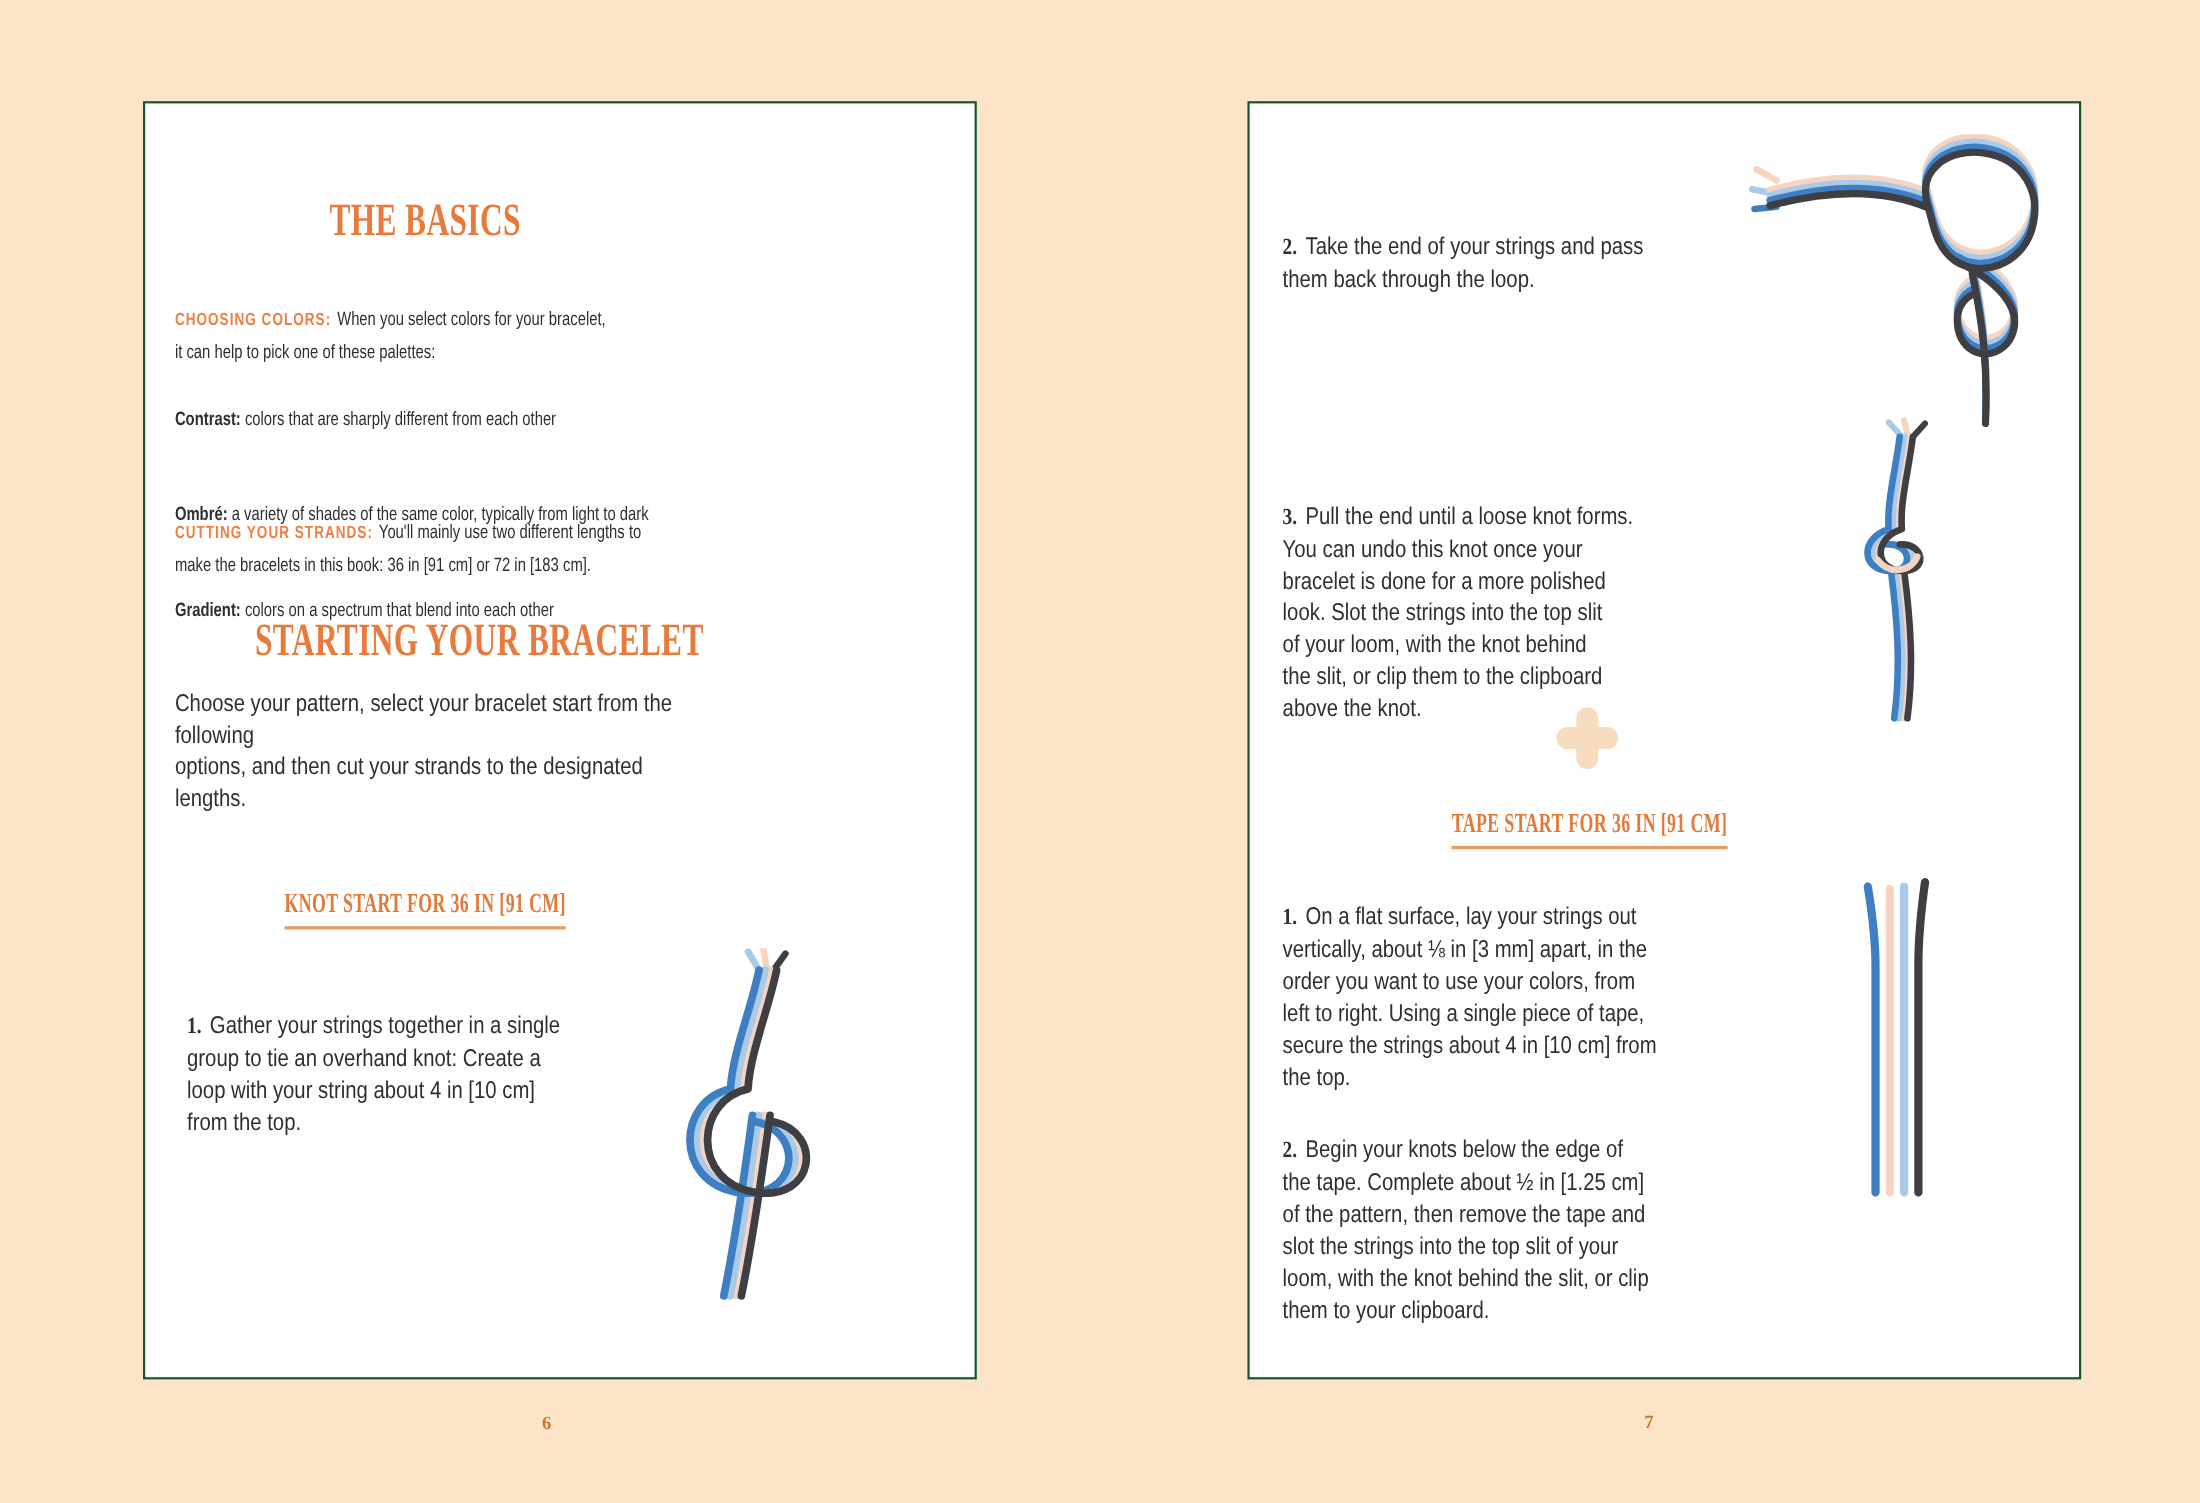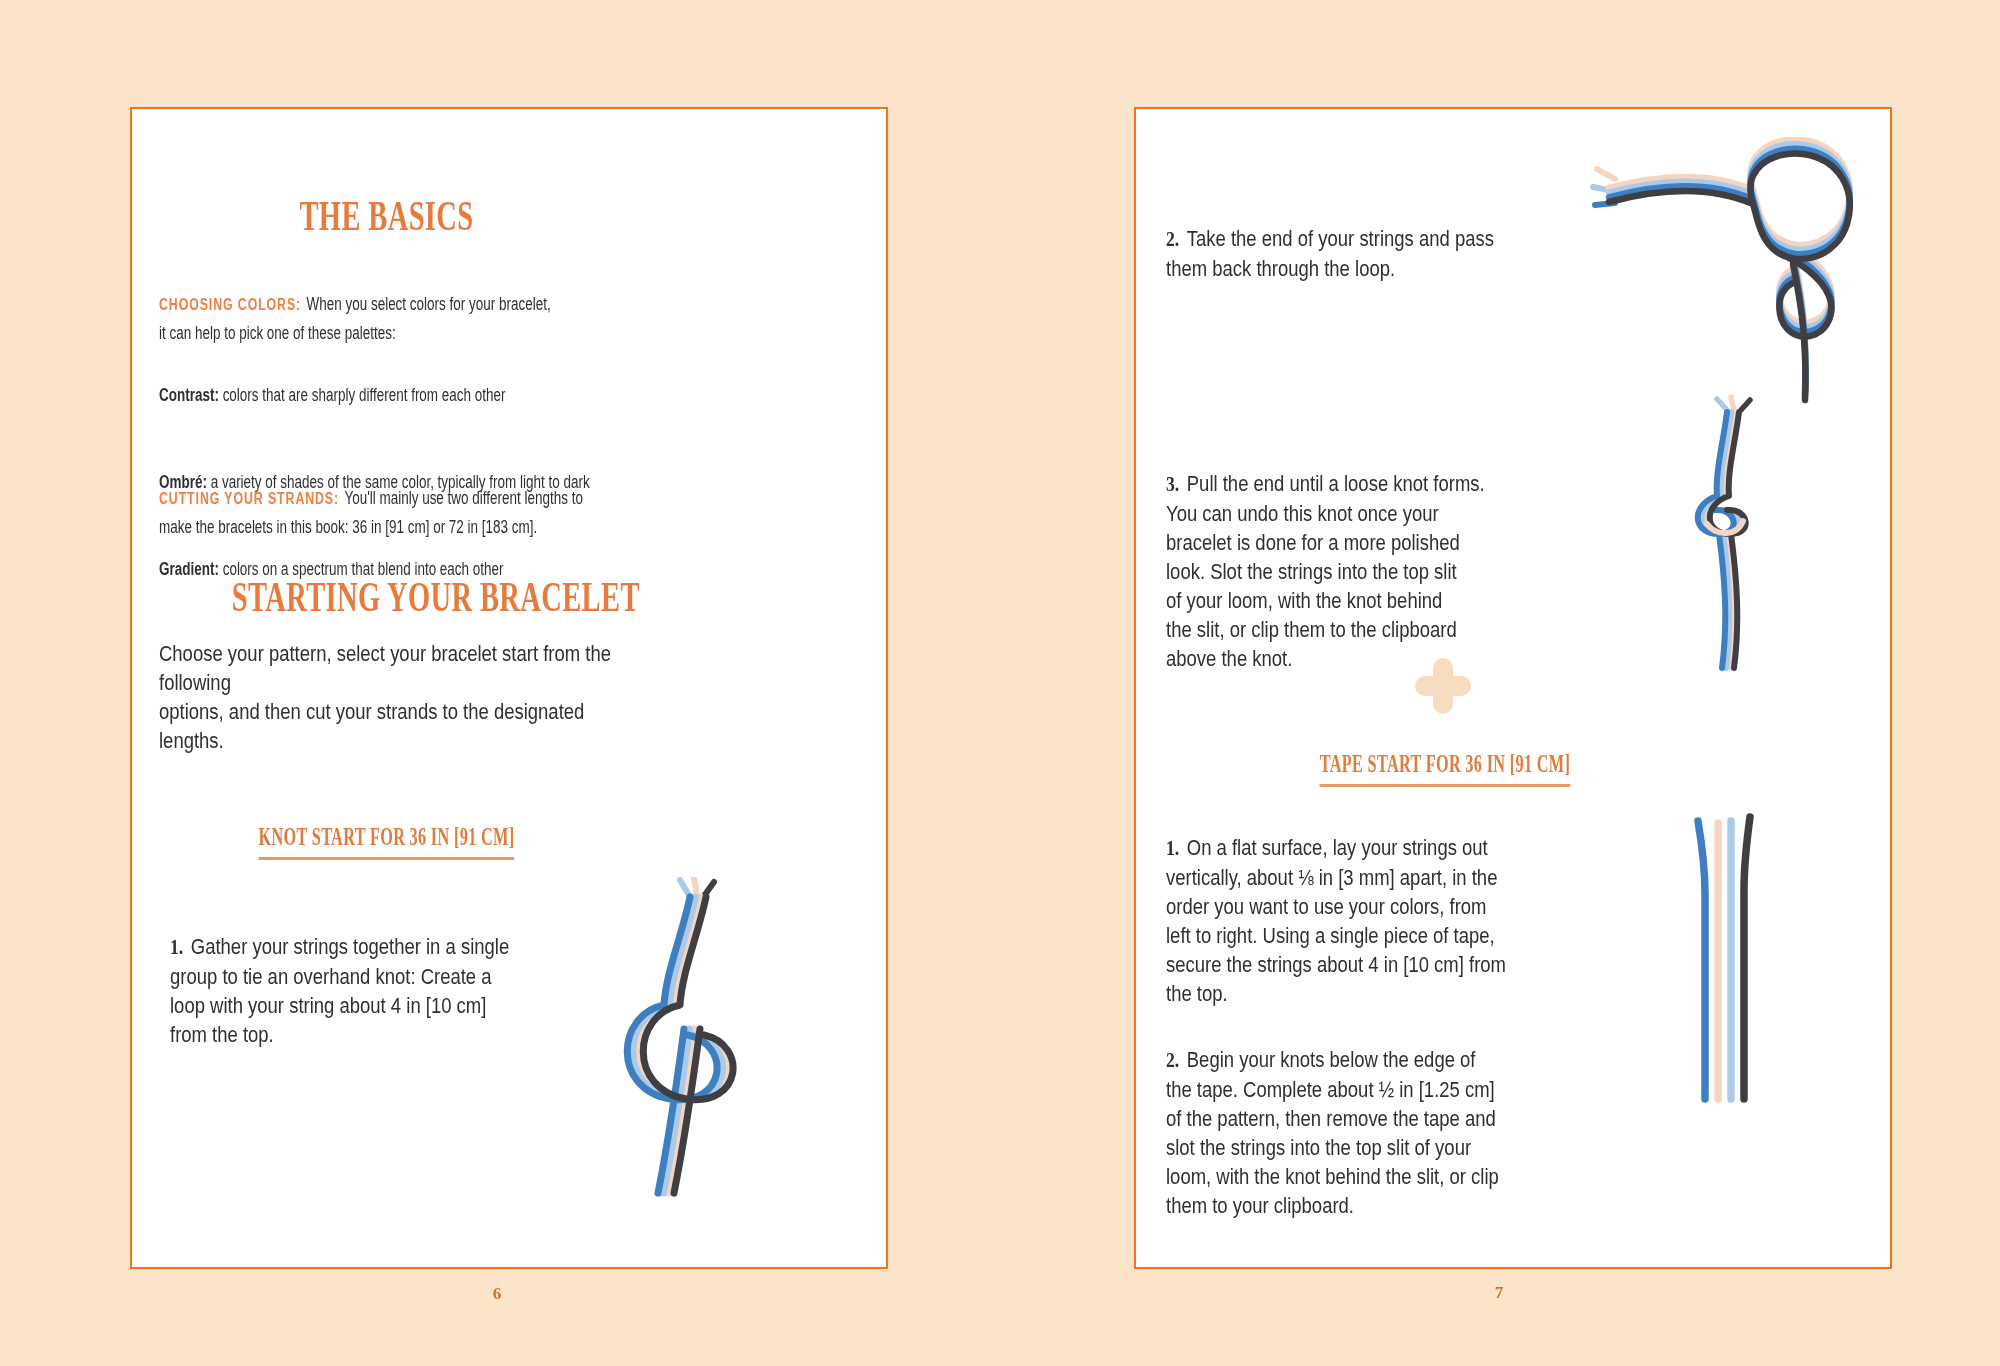--- a/index.html
+++ b/index.html
@@ -2,22 +2,22 @@
 <html><head>
 <meta charset="utf-8">
 <style>
   html,body{margin:0;padding:0;}
   body{
     width:2000px;height:1366px;position:relative;overflow:hidden;
     background:#fce4c9;
     font-family:"Liberation Sans",sans-serif;
   }
   .page{
-    position:absolute;top:107px;width:754px;height:1158px;
-    background:#ffffff;border:2px solid #f97316;
+    position:absolute;top:92px;width:754px;height:1158px;
+    background:#ffffff;border:2px solid #14532d;
   }
   #left-page{left:130px;}
   #right-page{left:1134px;}
 
   
   .display-heading{
     position:absolute;left:27px;width:455px;text-align:center;
     font-family:"Liberation Serif",serif;font-weight:bold;
     color:#e87a3c;font-size:42px;line-height:1.1;letter-spacing:.5px;
     transform:scaleX(.68);transform-origin:50% 0;white-space:nowrap;

